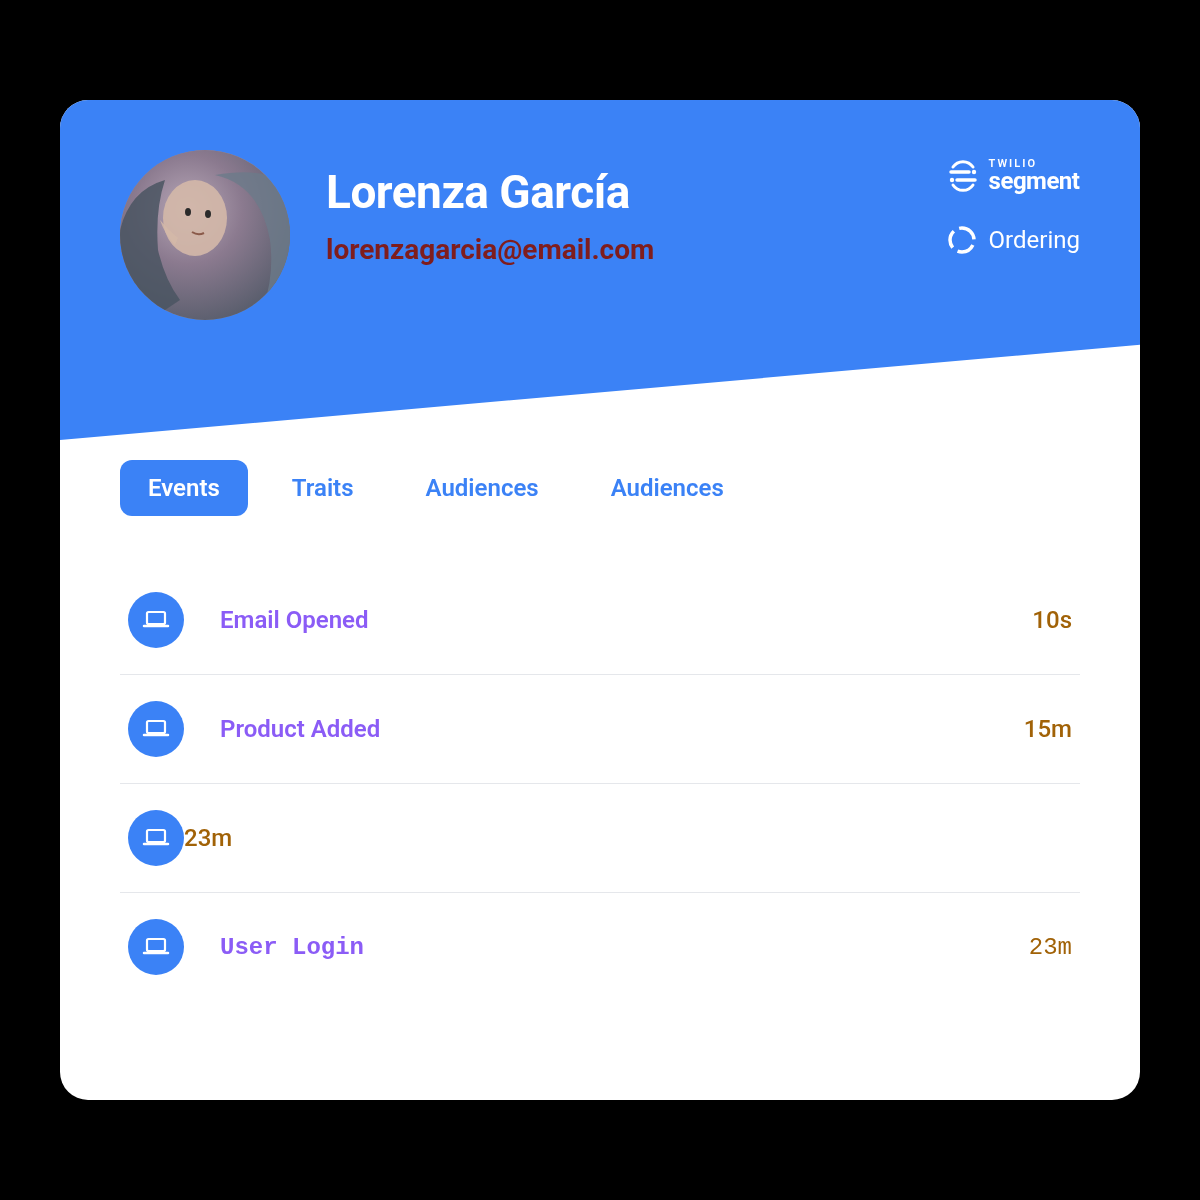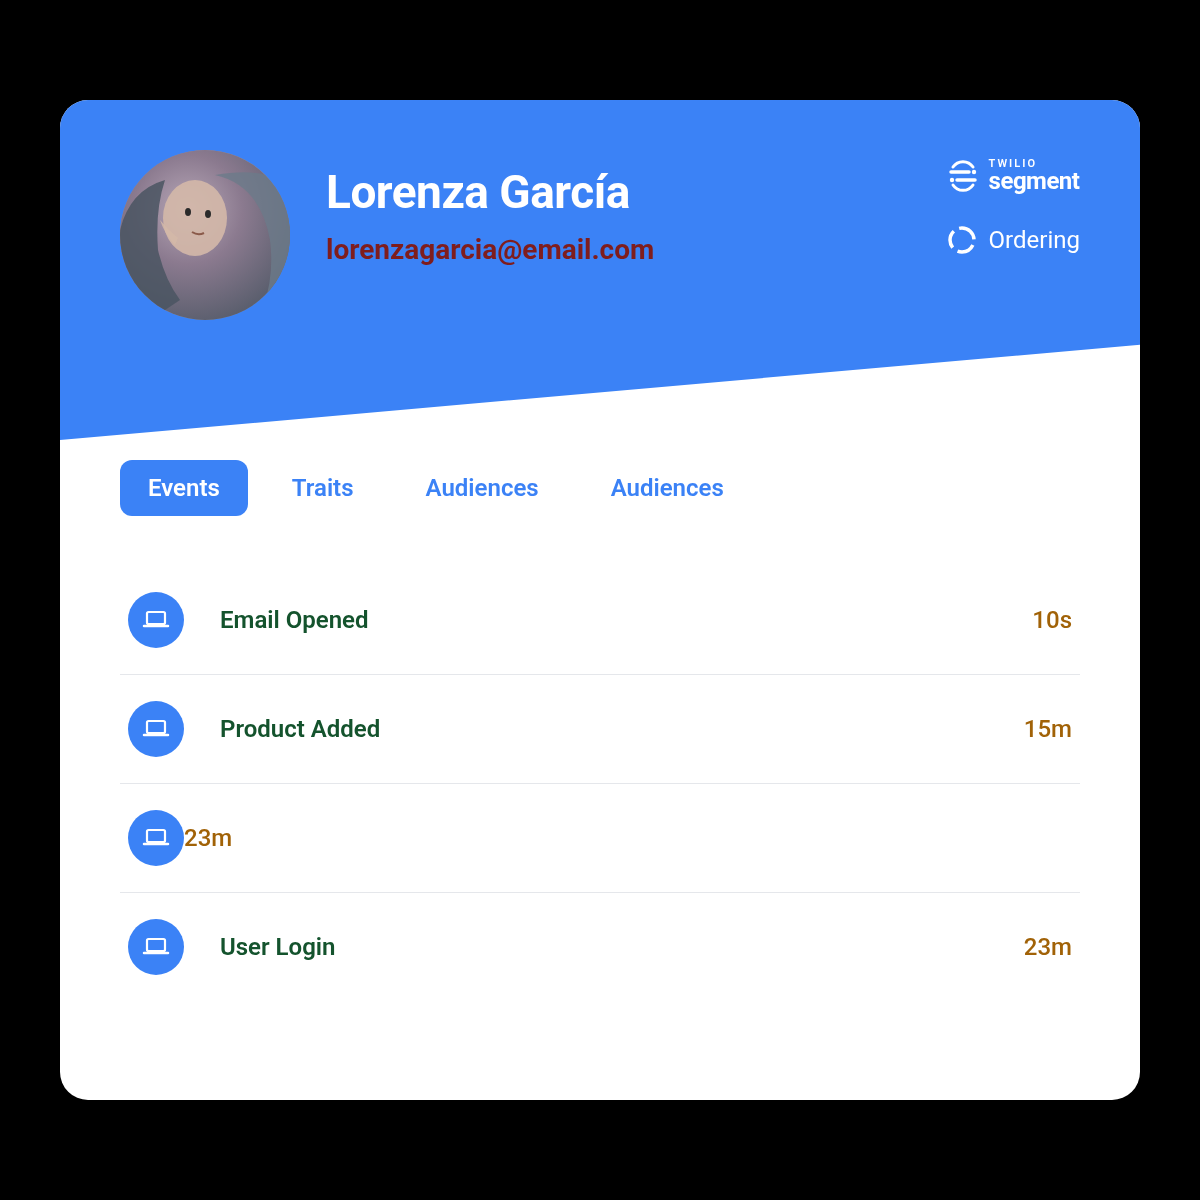--- a/index.html
+++ b/index.html
@@ -177,20 +177,21 @@
     
     .event-row {
       display: flex;
       align-items: center;
       padding: 26px 8px;
       border-bottom: 1px solid #e5e7eb;
     }
     
     .event-row:last-child {
       border-bottom: none;
+      font-family: Liberation Mono, monospace;
     }
     
     .event-icon {
       width: 56px;
       height: 56px;
       border-radius: 50%;
       background: #3b82f6;
       display: flex;
       align-items: center;
       justify-content: center;
@@ -199,21 +200,21 @@
     
     .event-icon svg {
       width: 30px;
       height: 30px;
     }
     
     .event-name {
       margin-left: 36px;
       font-size: 24px;
       font-weight: 600;
-      color: #14532d;
+      color: #8b5cf6;
       flex: 1;
     }
     
     .event-time {
       font-size: 24px;
       font-weight: 500;
       color: #a16207;
     }
   </style>
 </head>

